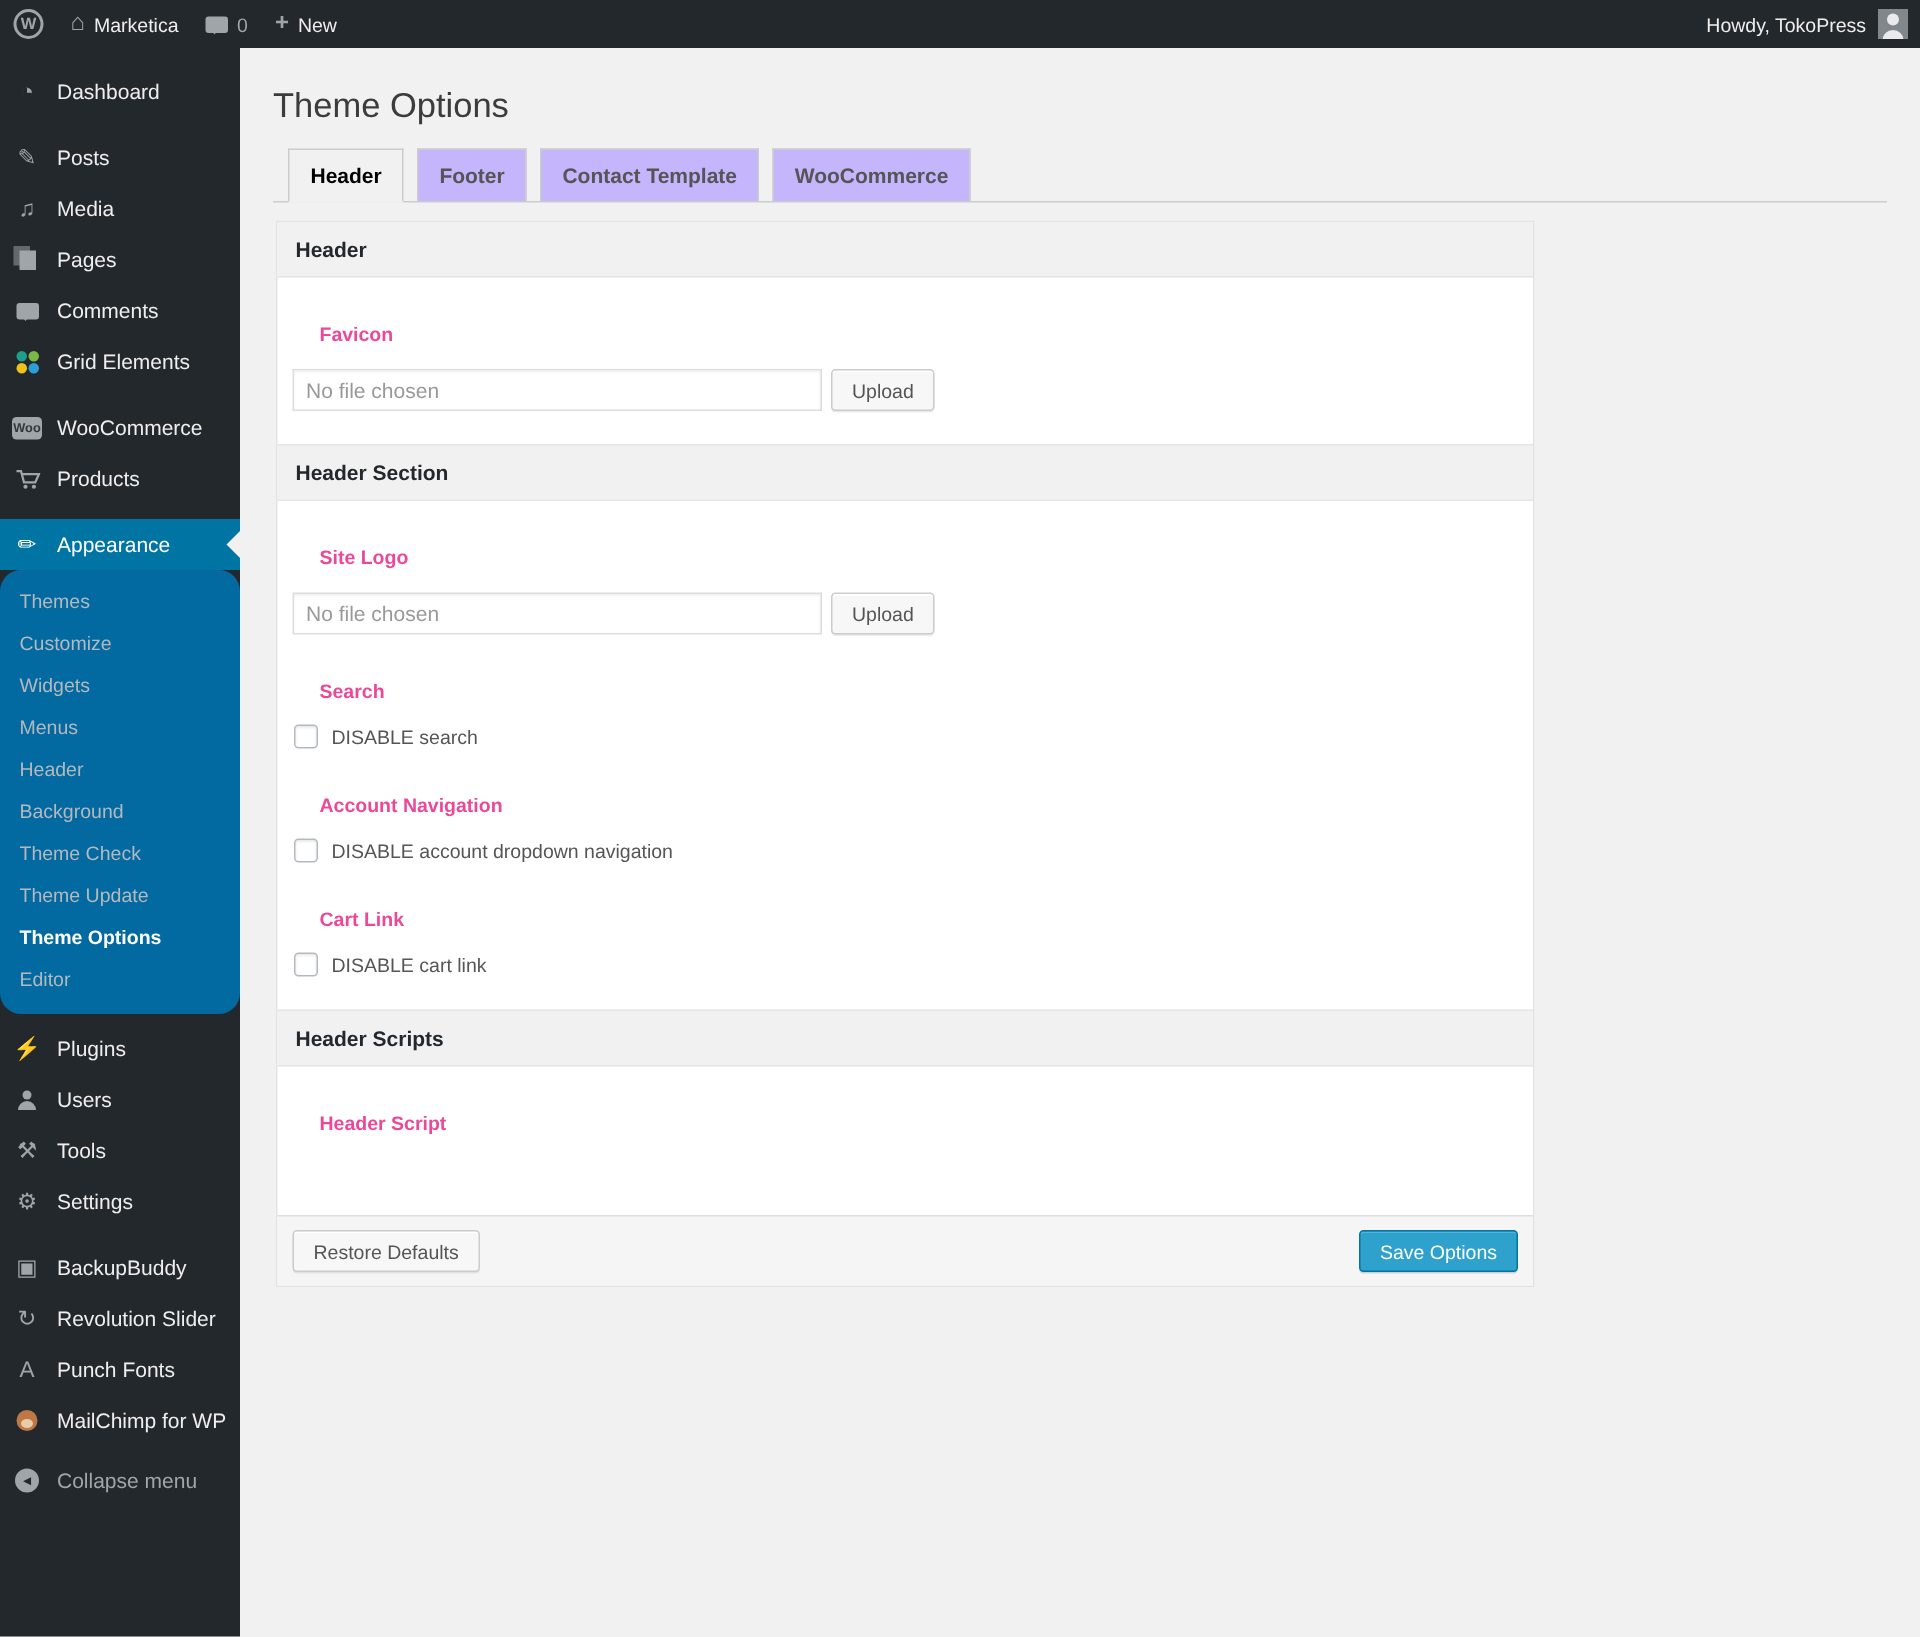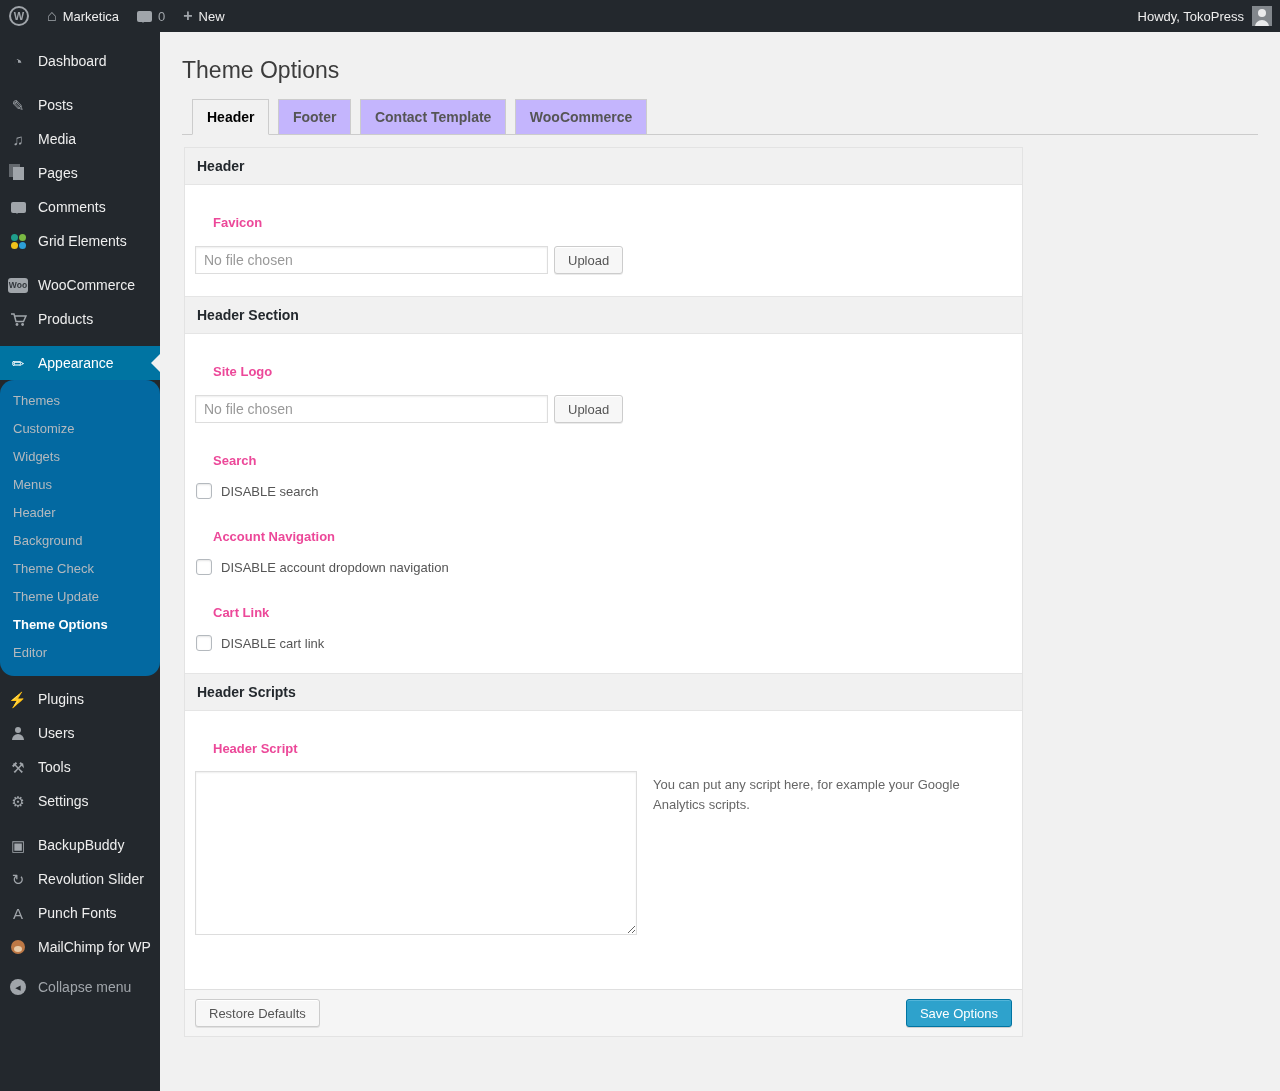--- a/index.html
+++ b/index.html
@@ -286,24 +286,20 @@
       <div class="cb-row">
         <span class="cb"></span>
         <span>DISABLE cart link</span>
       </div>
     </div>
 
     <div class="section-bar">Header Scripts</div>
 
     <div class="fields" style="padding-bottom:0;">
       <span class="flabel">Header Script</span>
-      <div class="script-row">
-        <textarea class="script-area" style=""></textarea>
-        <div class="help">You can put any script here, for example your Google Analytics scripts.</div>
-      </div>
     </div>
 
     <div class="panel-bottom">
       <button class="btn">Restore Defaults</button>
       <button class="btn-primary">Save Options</button>
     </div>
   </div>
 
 </div>
 

